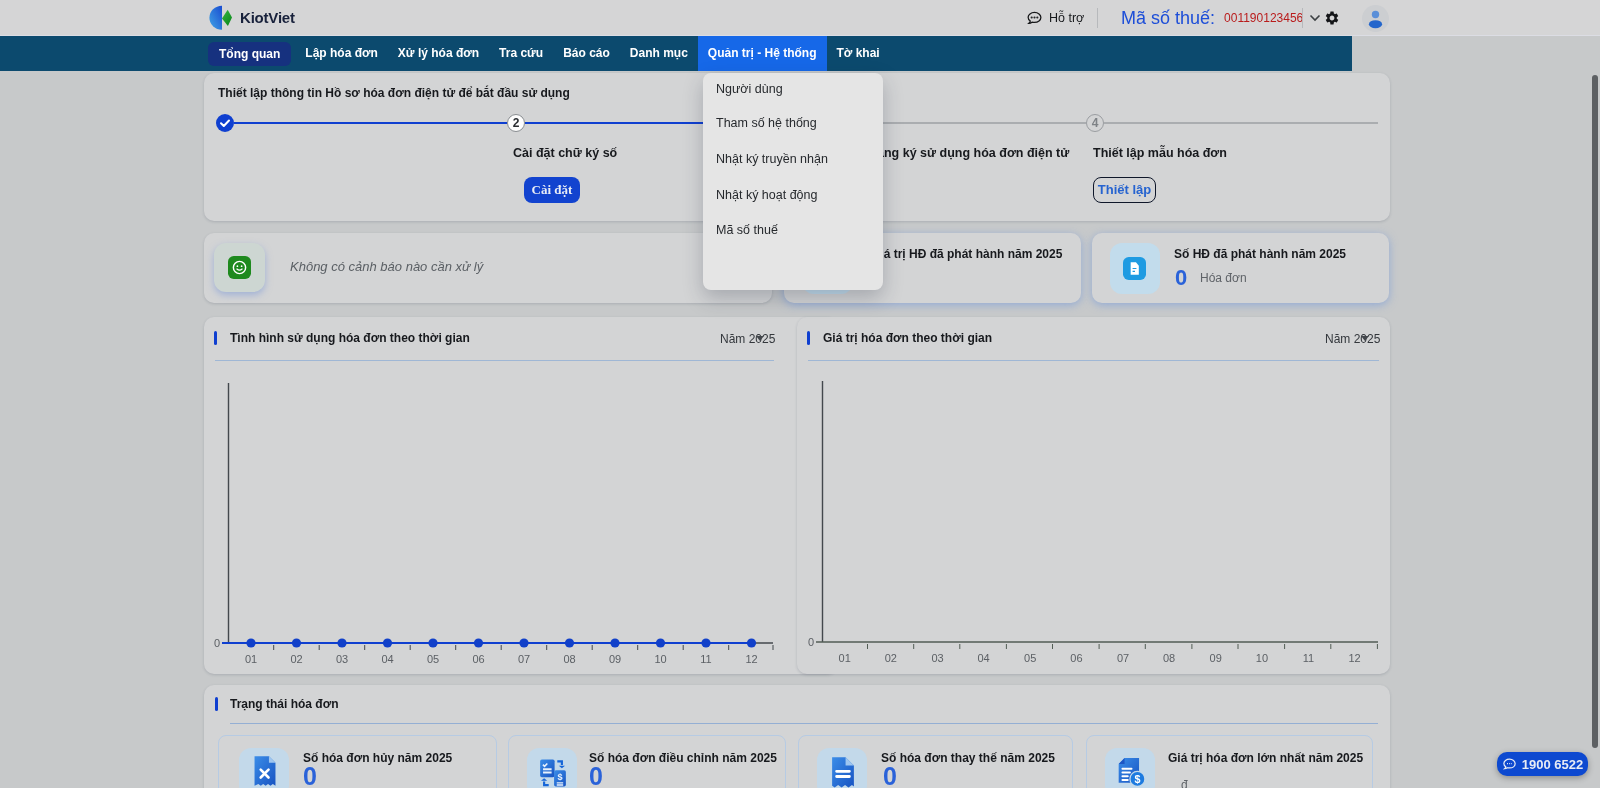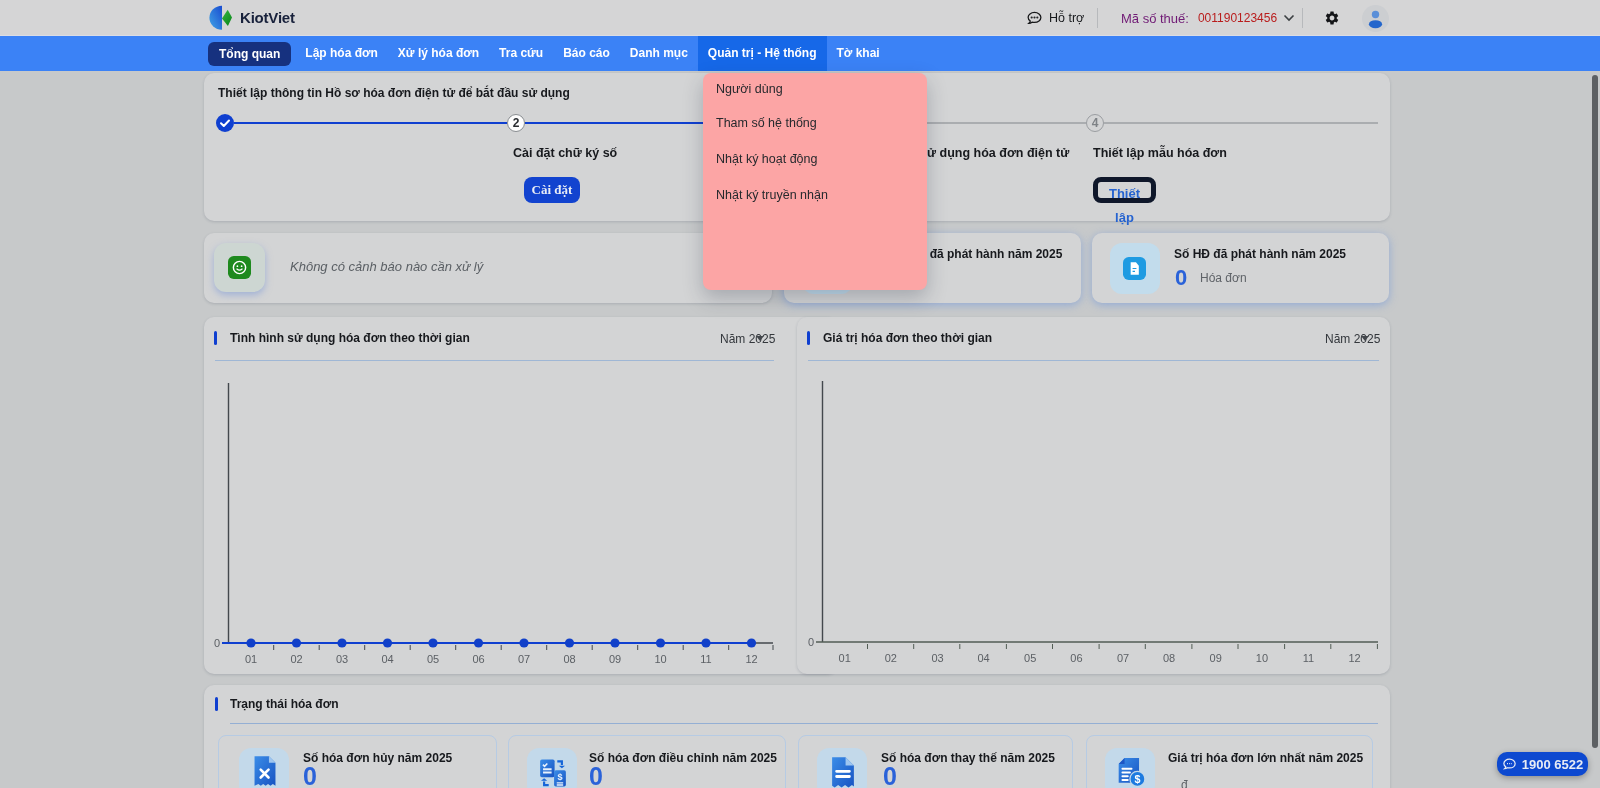--- a/index.html
+++ b/index.html
@@ -9,63 +9,63 @@
   .abs { position:absolute; }
 
   
   .header { position:absolute; left:0; top:0; width:1600px; height:36px; background:#d5d5d6; box-shadow:inset 0 -1px 0 #dcdde4; }
   .logo-wrap { position:absolute; left:209px; top:5px; display:flex; align-items:center; }
   .logo-txt { font-size:15px; font-weight:bold; color:#18213b; letter-spacing:-0.2px; margin-left:8px; }
   .hdr-item { position:absolute; top:0; height:36px; display:flex; align-items:center; }
   .sep { position:absolute; top:8px; width:1px; height:20px; background:#b7b9bc; }
 
   
-  .nav { position:absolute; left:0; top:36px; width:1600px; height:35px; background:#3b82f6; display:flex; align-items:center; padding-left:204px; }
+  .nav { position:absolute; left:0; top:36px; width:1352px; height:35px; background:#0c4a6e; display:flex; align-items:center; padding-left:204px; }
   .nav a { color:#fff; font-size:12px; font-weight:bold; text-decoration:none; height:35px; line-height:35px; padding:0 10px; white-space:nowrap; }
   .nav a.active { background:#16317f; border-radius:6px; height:24px; line-height:24px; margin:0 4px; padding:0 11px; }
   .nav a.open { background:#1668e8; }
 
   
   .card { position:absolute; background:#d3d4d5; border-radius:10px; box-shadow:0 1px 3px rgba(40,50,70,.18); }
 
   
   .step-title { position:absolute; left:14px; top:13px; font-size:12px; font-weight:bold; color:#17191d; }
   .sline { position:absolute; top:48.5px; height:2px; }
   .sline.blue { background:#0f3fd0; }
   .sline.gray { background:#aaadb0; }
   .scircle { position:absolute; top:40.5px; width:18px; height:18px; border-radius:50%; text-align:center; }
   .scircle.done { background:#0f3fd0; }
   .scircle.num { background:#fdfdfd; border:1px solid #898d91; font-size:12px; font-weight:bold; color:#2a2d31; line-height:16px; }
   .scircle.num4 { color:#7e8286; border-color:#9a9da1; background:#d3d4d5; }
   .scol-h { position:absolute; top:73px; font-size:12.5px; font-weight:bold; color:#17191d; }
   .scol-p { position:absolute; top:71px; font-size:12px; color:#3f4347; line-height:15.5px; }
   .scol-p a { color:#2e6be0; text-decoration:none; }
   .btn-fill { position:absolute; width:56px; height:26px; background:#1243cf; color:#e9edf6; border-radius:8px; font-size:13px; font-weight:bold; text-align:center; line-height:26px; }
-  .btn-line { position:absolute; width:63px; height:26px; border:5px solid #0f172a; color:#2563d0; border-radius:8px; font-size:13px; font-weight:bold; text-align:center; line-height:24px; }
+  .btn-line { position:absolute; width:63px; height:26px; border:1px solid #0f172a; color:#2563d0; border-radius:8px; font-size:13px; font-weight:bold; text-align:center; line-height:24px; }
 
   
   .tile { position:absolute; border-radius:12px; }
   .stat-title { position:absolute; font-size:12px; font-weight:bold; color:#17191d; white-space:nowrap; }
   .big0 { position:absolute; font-size:22px; font-weight:bold; color:#2a62d9; }
   .gray-lbl { position:absolute; font-size:12px; color:#5f6368; }
 
   
   .c-title { position:absolute; font-size:12px; font-weight:bold; color:#17191d; }
   .c-bar { position:absolute; width:3px; height:14px; background:#0f3fd0; border-radius:2px; }
   .c-year { position:absolute; font-size:12px; color:#33373c;margin-left:33px; }
   .c-caret { position:absolute; width:0; height:0; border-left:4px solid transparent; border-right:4px solid transparent; border-top:5px solid #43474c; }
   .c-div { position:absolute; height:1px; background:#9fb7d5; }
 
   
   .mini-card { position:absolute; top:735px; height:70px; border:1px solid #b6cbe4; border-radius:8px; }
   .mini-title { position:absolute; top:15px; font-size:12px; font-weight:bold; color:#17191d; white-space:nowrap; }
   .mini-zero { position:absolute; top:26px; font-size:25px; font-weight:bold; color:#2a62d9; }
 
   
-  .dropdown { position:absolute; left:703px; top:73px; width:224px; height:217px; background:#fca5a5; border-radius:8px; box-shadow:0 8px 20px rgba(30,40,60,.25); z-index:50; }
+  .dropdown { position:absolute; left:703px; top:73px; width:180px; height:217px; background:#e5e5e5; border-radius:8px; box-shadow:0 8px 20px rgba(30,40,60,.25); z-index:50; }
   .dropdown .it { height:36px; line-height:36px; padding-left:13px; font-size:12.5px; color:#26292d; white-space:nowrap; }
   .dropdown .it.r1 { height:32px; line-height:32px; }
   .dropdown .it.sel { height:42px; line-height:42px; }
   .dropdown .it.r6 { height:35px; line-height:35px; }
   .dropdown .it.sel { background:#ffffff; }
 
   .phone-btn { position:absolute; left:1497px; top:752px; width:91px; height:24px; background:#0d49d0; border-radius:10px; color:#e8ecf5; font-size:13px; font-weight:bold; display:flex; align-items:center; justify-content:center; gap:5px; box-shadow:0 2px 6px rgba(0,0,0,.3); z-index:60; }
   .scroll-thumb { position:absolute; left:1592px; top:75px; width:6px; height:673px; background:#5d6063; border-radius:3px; z-index:70; }
 </style>
 </head>
@@ -94,21 +94,21 @@
     <svg width="17" height="17" viewBox="0 0 24 24" fill="none" stroke="#17181a" stroke-width="1.8">
       <path d="M12 3.5C6.9 3.5 3 6.6 3 10.4c0 2.1 1.2 4 3 5.2-.2 1-.9 2.3-1.9 3.2 1.7-.1 3.3-.8 4.4-1.6.9.2 2 .4 3.5.4 5.1 0 9-3.1 9-6.9S17.1 3.5 12 3.5z"></path>
       <circle cx="8" cy="10.5" r="0.6" fill="#17181a"></circle>
         <circle cx="12" cy="10.5" r="0.6" fill="#17181a"></circle>
         <circle cx="16" cy="10.5" r="0.6" fill="#17181a"></circle>
     </svg>
     <span style="font-size:12.5px;color:#17191c;margin-left:6px;">Hỗ trợ</span>
   </div>
   <div class="sep" style="left:1097px;"></div>
   <div class="hdr-item" style="left:1121px;">
-    <span style="font-size:13px;color:#701a75;">Mã số thuế:</span>
+    <span style="font-size:18px;color:#1d4ed8;">Mã số thuế:</span>
     <span style="font-size:12px;color:#b91c1c;margin-left:9px;">001190123456</span>
     <svg width="12" height="8" viewBox="0 0 12 8" style="margin-left:6px;">
         <path d="M1.5 1.5 L6 6 L10.5 1.5" stroke="#3c4043" stroke-width="1.6" fill="none"></path>
       </svg>
   </div>
   <div class="sep" style="left:1302px;"></div>
   <div class="hdr-item" style="left:1324px;">
     <svg width="16" height="16" viewBox="0 0 24 24" fill="#141518">
         <path d="M19.14 12.94c.04-.3.06-.61.06-.94 0-.32-.02-.64-.07-.94l2.03-1.58c.18-.14.23-.41.12-.61l-1.92-3.32c-.12-.22-.37-.29-.59-.22l-2.39.96c-.5-.38-1.03-.7-1.62-.94l-.36-2.54c-.04-.24-.24-.41-.48-.41h-3.84c-.24 0-.43.17-.47.41l-.36 2.54c-.59.24-1.13.57-1.62.94l-2.39-.96c-.22-.08-.47 0-.59.22L2.74 8.87c-.12.21-.08.47.12.61l2.03 1.58c-.05.3-.09.63-.09.94s.02.64.07.94l-2.03 1.58c-.18.14-.23.41-.12.61l1.92 3.32c.12.22.37.29.59.22l2.39-.96c.5.38 1.03.7 1.62.94l.36 2.54c.05.24.24.41.48.41h3.84c.24 0 .44-.17.47-.41l.36-2.54c.59-.24 1.13-.56 1.62-.94l2.39.96c.22.08.47 0 .59-.22l1.92-3.32c.12-.22.07-.47-.12-.61l-2.01-1.58zM12 15.6c-1.98 0-3.6-1.62-3.6-3.6s1.62-3.6 3.6-3.6 3.6 1.62 3.6 3.6-1.62 3.6-3.6 3.6z"></path>
       </svg>
@@ -349,22 +349,23 @@
       <text x="19.5" y="24" font-size="10" fill="#fff" text-anchor="middle" font-weight="bold">$</text>
     </svg>
   </div>
   <div class="mini-title" style="left:81px;">Giá trị hóa đơn lớn nhất năm 2025</div>
   <div class="gray-lbl" style="left:94px; top:42px;">đ</div>
 </div>
 
 <div class="dropdown">
   <div class="it r1">Người dùng</div>
   <div class="it">Tham số hệ thống</div>
+  <div class="it">Nhật ký truyền nhận</div>
   <div class="it">Nhật ký hoạt động</div>
-  <div class="it">Nhật ký truyền nhận</div>
+  <div class="it r6">Mã số thuế</div>
 </div>
 
 <div class="phone-btn">
   <svg width="15" height="15" viewBox="0 0 24 24" fill="none" stroke="#e8ecf5" stroke-width="2">
     <path d="M12 3.5C6.9 3.5 3 6.6 3 10.4c0 2.1 1.2 4 3 5.2-.2 1-.9 2.3-1.9 3.2 1.7-.1 3.3-.8 4.4-1.6.9.2 2 .4 3.5.4 5.1 0 9-3.1 9-6.9S17.1 3.5 12 3.5z"></path>
     <path d="M8 10.5h8" stroke-dasharray="1.5 2"></path>
   </svg>
   <span>1900 6522</span>
 </div>
 <div class="scroll-thumb"></div>

